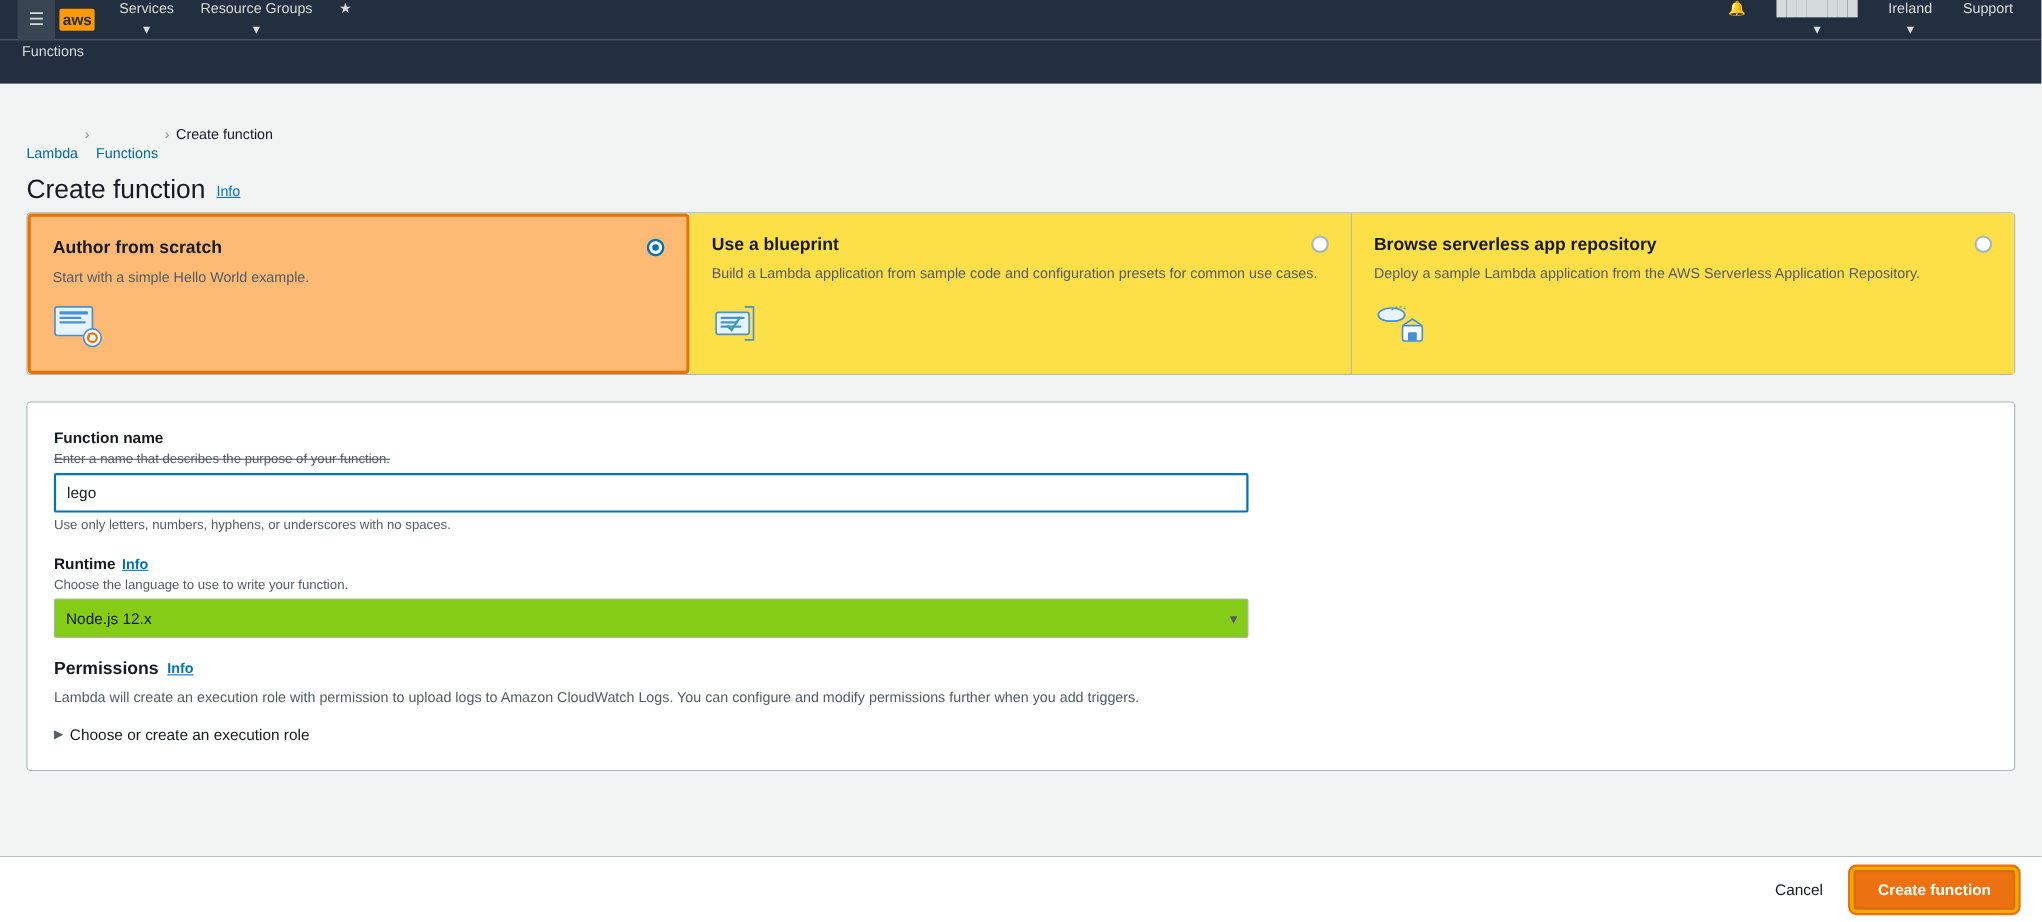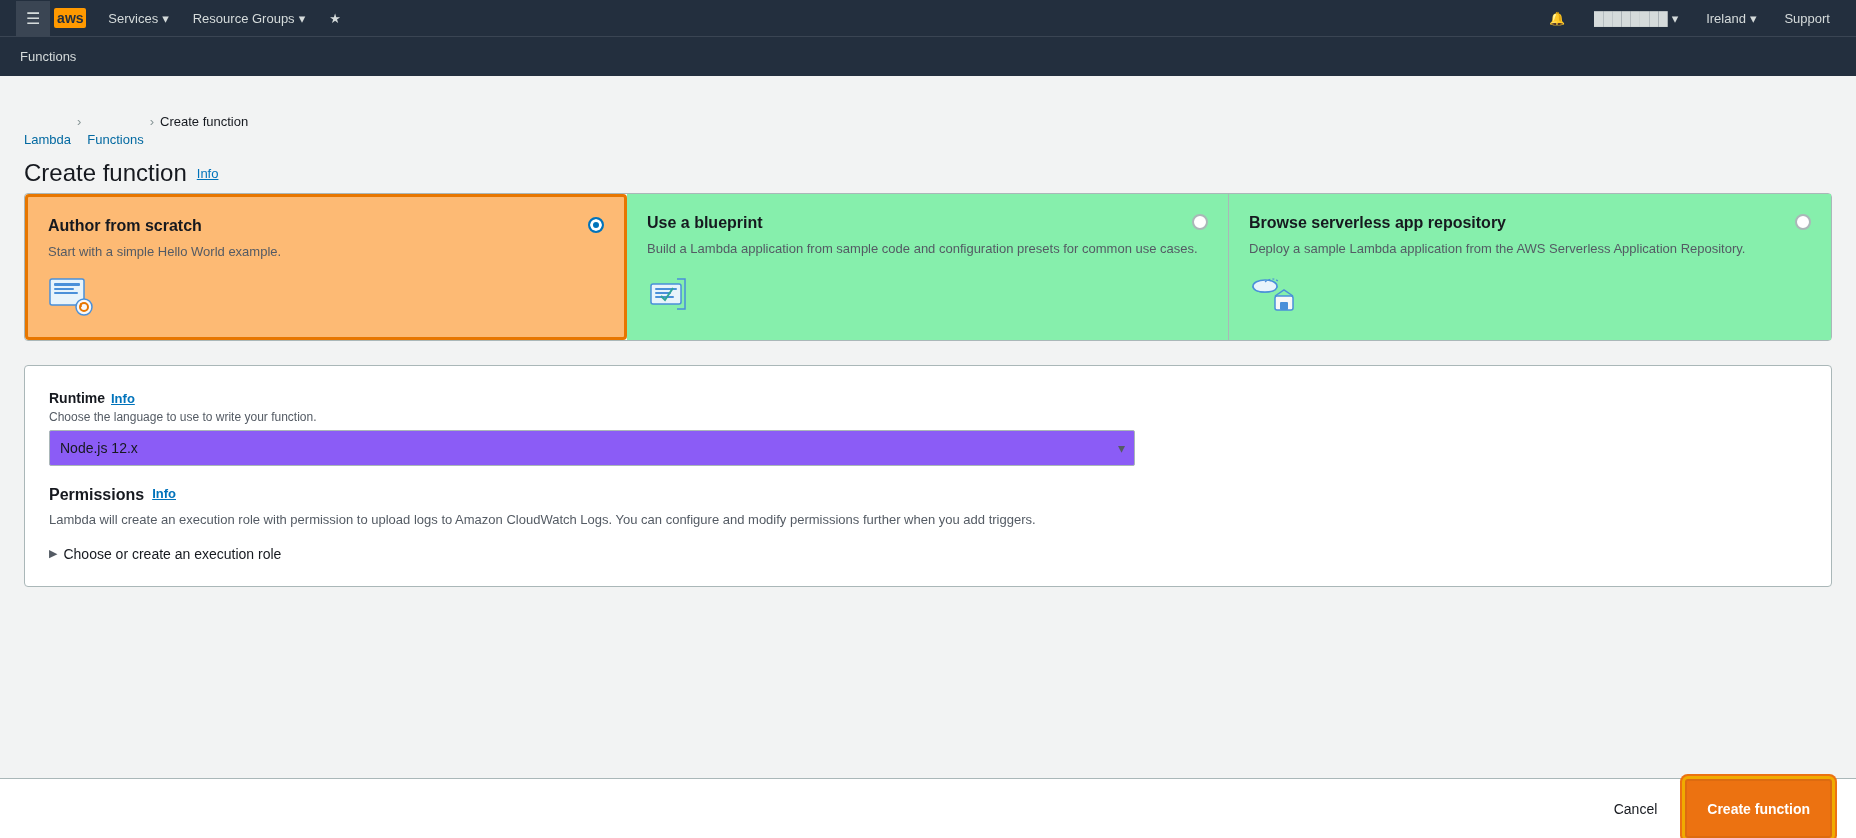--- a/index.html
+++ b/index.html
@@ -24,20 +24,21 @@
     }
     .aws-logo span { color: #232f3e; font-weight: 900; font-size: 14px; }
     .nav-item {
       color: #d5dbdb;
       font-size: 13px;
       padding: 0 10px;
       height: 36px;
       display: flex; align-items: center;
       cursor: pointer;
       gap: 4px;
+      flex-direction: column;
     }
     .nav-right { display: flex; align-items: center; gap: 8px; }
     .nav-right .nav-item { font-size: 13px; }
 
     
     .hamburger-btn {
       background: #3a4553;
       border: none;
       color: #d5dbdb;
       padding: 8px 10px;
@@ -89,21 +90,21 @@
       border: 1px solid #aab7b8;
       border-radius: 4px;
       margin-bottom: 24px;
       background: #fff;
     }
     .option-card {
       padding: 20px;
       border-right: 1px solid #aab7b8;
       position: relative;
       cursor: pointer;
-      background: #86efac;
+      background: #fde047;
     }
     .option-card:last-child { border-right: none; }
     .option-card.selected {
       border: 3px solid #e77600;
       border-radius: 4px;
       background: #fdba74;
     }
     .option-title {
       font-size: 16px;
       font-weight: 600;
@@ -186,21 +187,21 @@
       max-width: 1086px;
     }
     .form-select {
       width: 100%;
       height: 36px;
       border: 1px solid #aab7b8;
       border-radius: 2px;
       padding: 0 32px 0 10px;
       font-size: 14px;
       color: #16191f;
-      background: #8b5cf6;
+      background: #84cc16;
       appearance: none;
       cursor: pointer;
     }
     .select-arrow {
       position: absolute;
       right: 10px;
       top: 50%;
       transform: translateY(-50%);
       pointer-events: none;
       color: #545b64;
@@ -228,20 +229,21 @@
     .collapsible-arrow { font-size: 11px; color: #545b64; }
 
     
     .footer-bar {
       position: fixed;
       bottom: 0; left: 0; right: 0;
       height: 60px;
       background: #fff;
       border-top: 1px solid #aab7b8;
       display: flex;
+      align-items: center;
       justify-content: flex-end;
       padding: 0 24px;
       gap: 12px;
     }
     .btn-cancel {
       background: none;
       border: none;
       color: #16191f;
       font-size: 14px;
       cursor: pointer;
@@ -372,20 +374,28 @@
           <path d="M26 22 L35 16 L44 22" fill="none" stroke="#4a90d9" stroke-width="1.5"></path>
           <rect x="31" y="28" width="8" height="8" rx="1" fill="#4a90d9"></rect>
           <path d="M16 8 Q24 2 30 8" fill="none" stroke="#4a90d9" stroke-width="1.2" stroke-dasharray="2,2"></path>
         </svg>
       </div>
     </div>
   </div>
 
   <div class="section-card">
 
+    <div class="form-group">
+      <div class="form-label">
+        <span>Function name</span>
+      </div>
+      <div class="form-hint strikethrough">Enter a name that describes the purpose of your function.</div>
+      <input type="text" class="text-input" value="lego" style="">
+      <div class="form-note">Use only letters, numbers, hyphens, or underscores with no spaces.</div>
+    </div>
 
     <div class="form-group">
       <div class="form-label">
         <span>Runtime</span>
         <a href="#" class="info-link">Info</a>
       </div>
       <div class="form-hint">Choose the language to use to write your function.</div>
       <div class="select-wrap">
         <select class="form-select">
           <option>Node.js 12.x</option>

